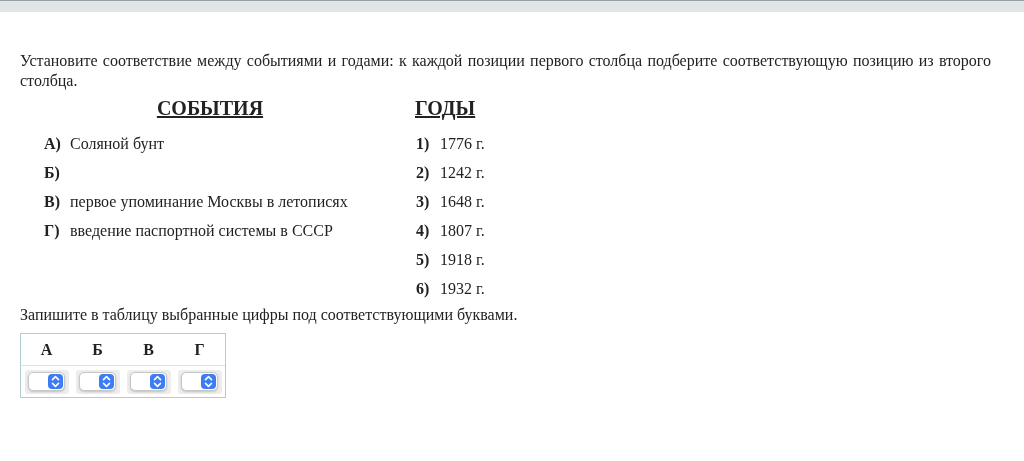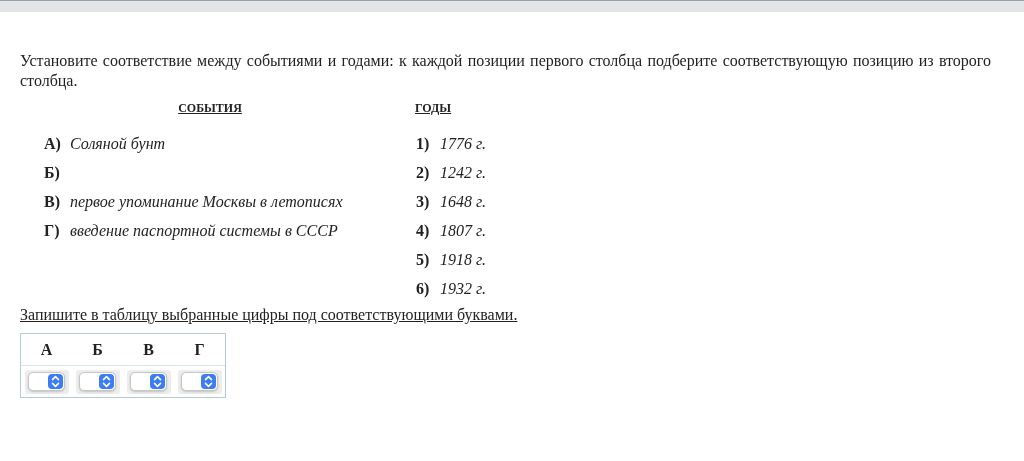--- a/index.html
+++ b/index.html
@@ -30,46 +30,45 @@
     font-size: 16px;
     line-height: 19.5px;
     text-align: justify;
   }
 
   .columns { display: flex; margin-top: 10px; }
   .events-col { width: 380px; }
   .years-col  { width: 140px; margin-left: 15px; }
 
   .col-header {
-    font-size: 12px;
+    font-size: 20px;
     font-weight: bold;
     text-decoration: underline;
     height: 17px;
     line-height: 17px;
   }
   .events-col .col-header { text-align: center; }
   .years-col  .col-header { width: 80px; }
 
   .rows { margin-top: 12px; }
   .row {
     display: flex;
     align-items: center;
     height: 29px;
     font-size: 16px;
   }
   .events-col .row { padding-left: 24px; }
   .row .lbl { font-weight: bold; width: 26px; flex: 0 0 auto; }
   .years-col .row .lbl { width: 25px; padding-left: 1px; box-sizing: border-box; }
-  .row .txt { white-space: nowrap; font-style: italic; }
+  .row .txt { white-space: nowrap; }
 
   .note {
     margin: 2px 0 0 0;
     font-size: 16px;
     line-height: 19px;
-    text-decoration: underline;
   }
 
   .answer-table {
     margin-top: 9px;
     width: 206px;
     border: 1px solid #b2cdd0;
     box-sizing: border-box;
   }
   .answer-head, .answer-body {
     display: grid;

